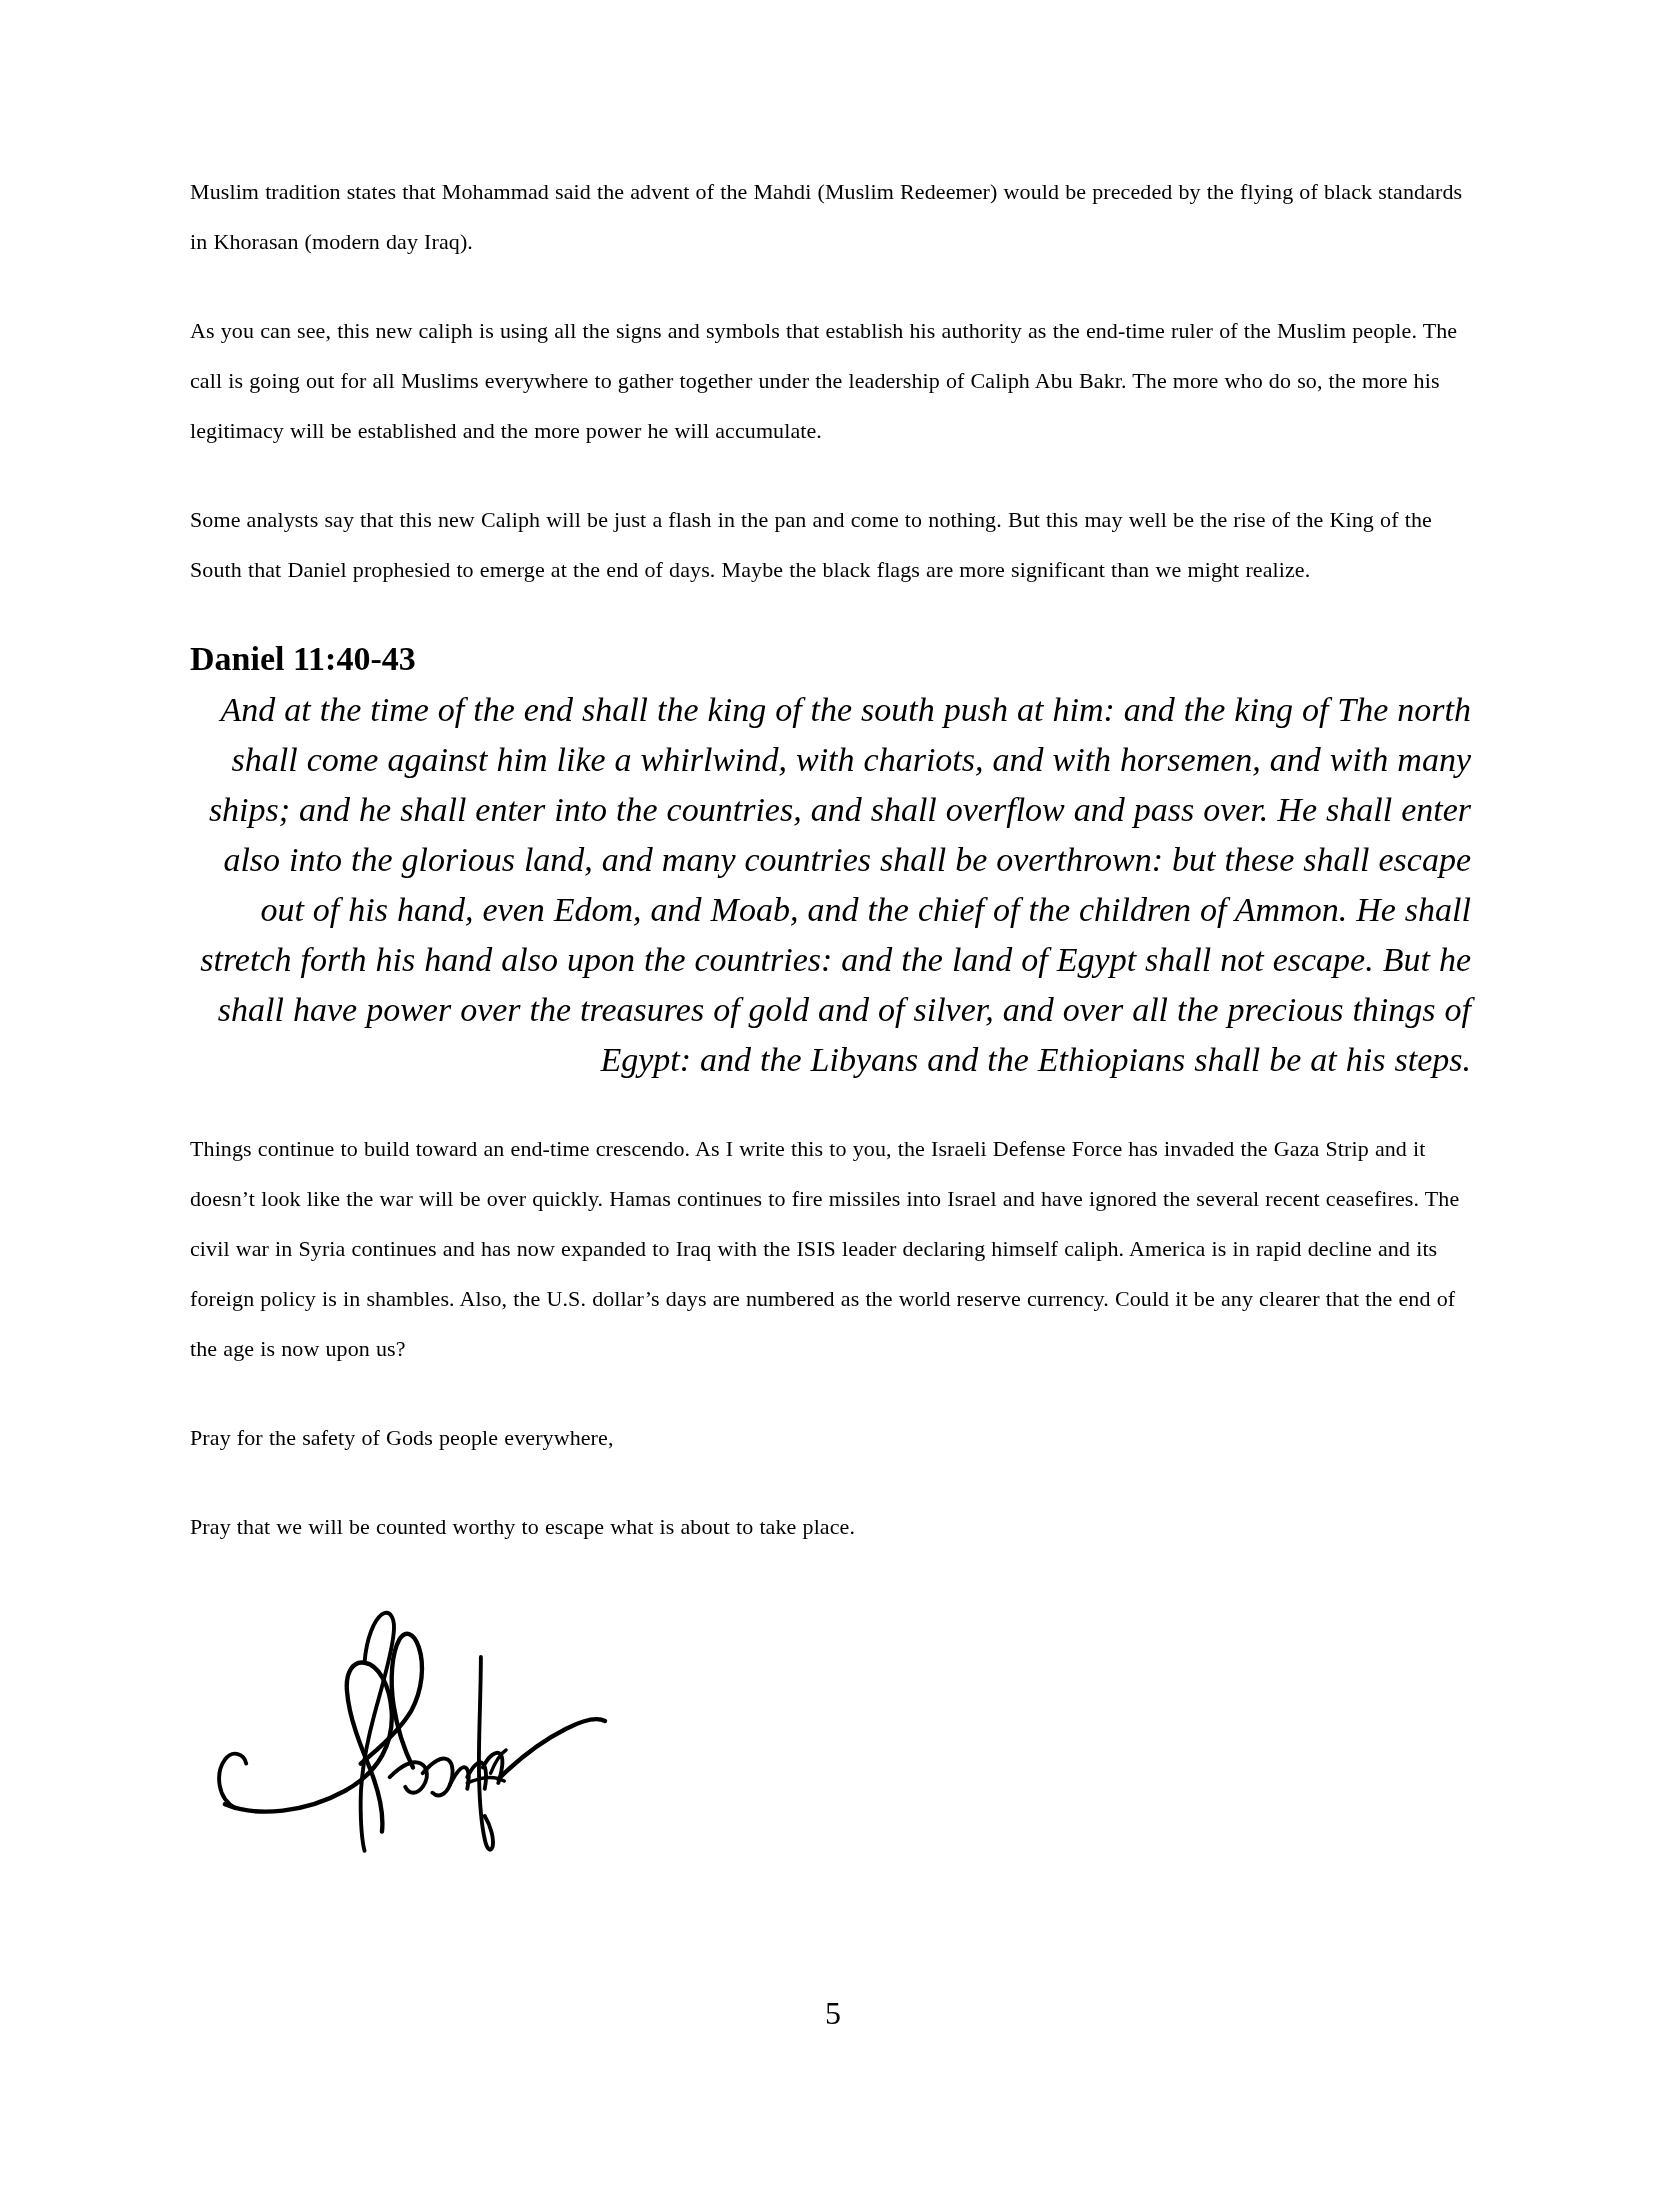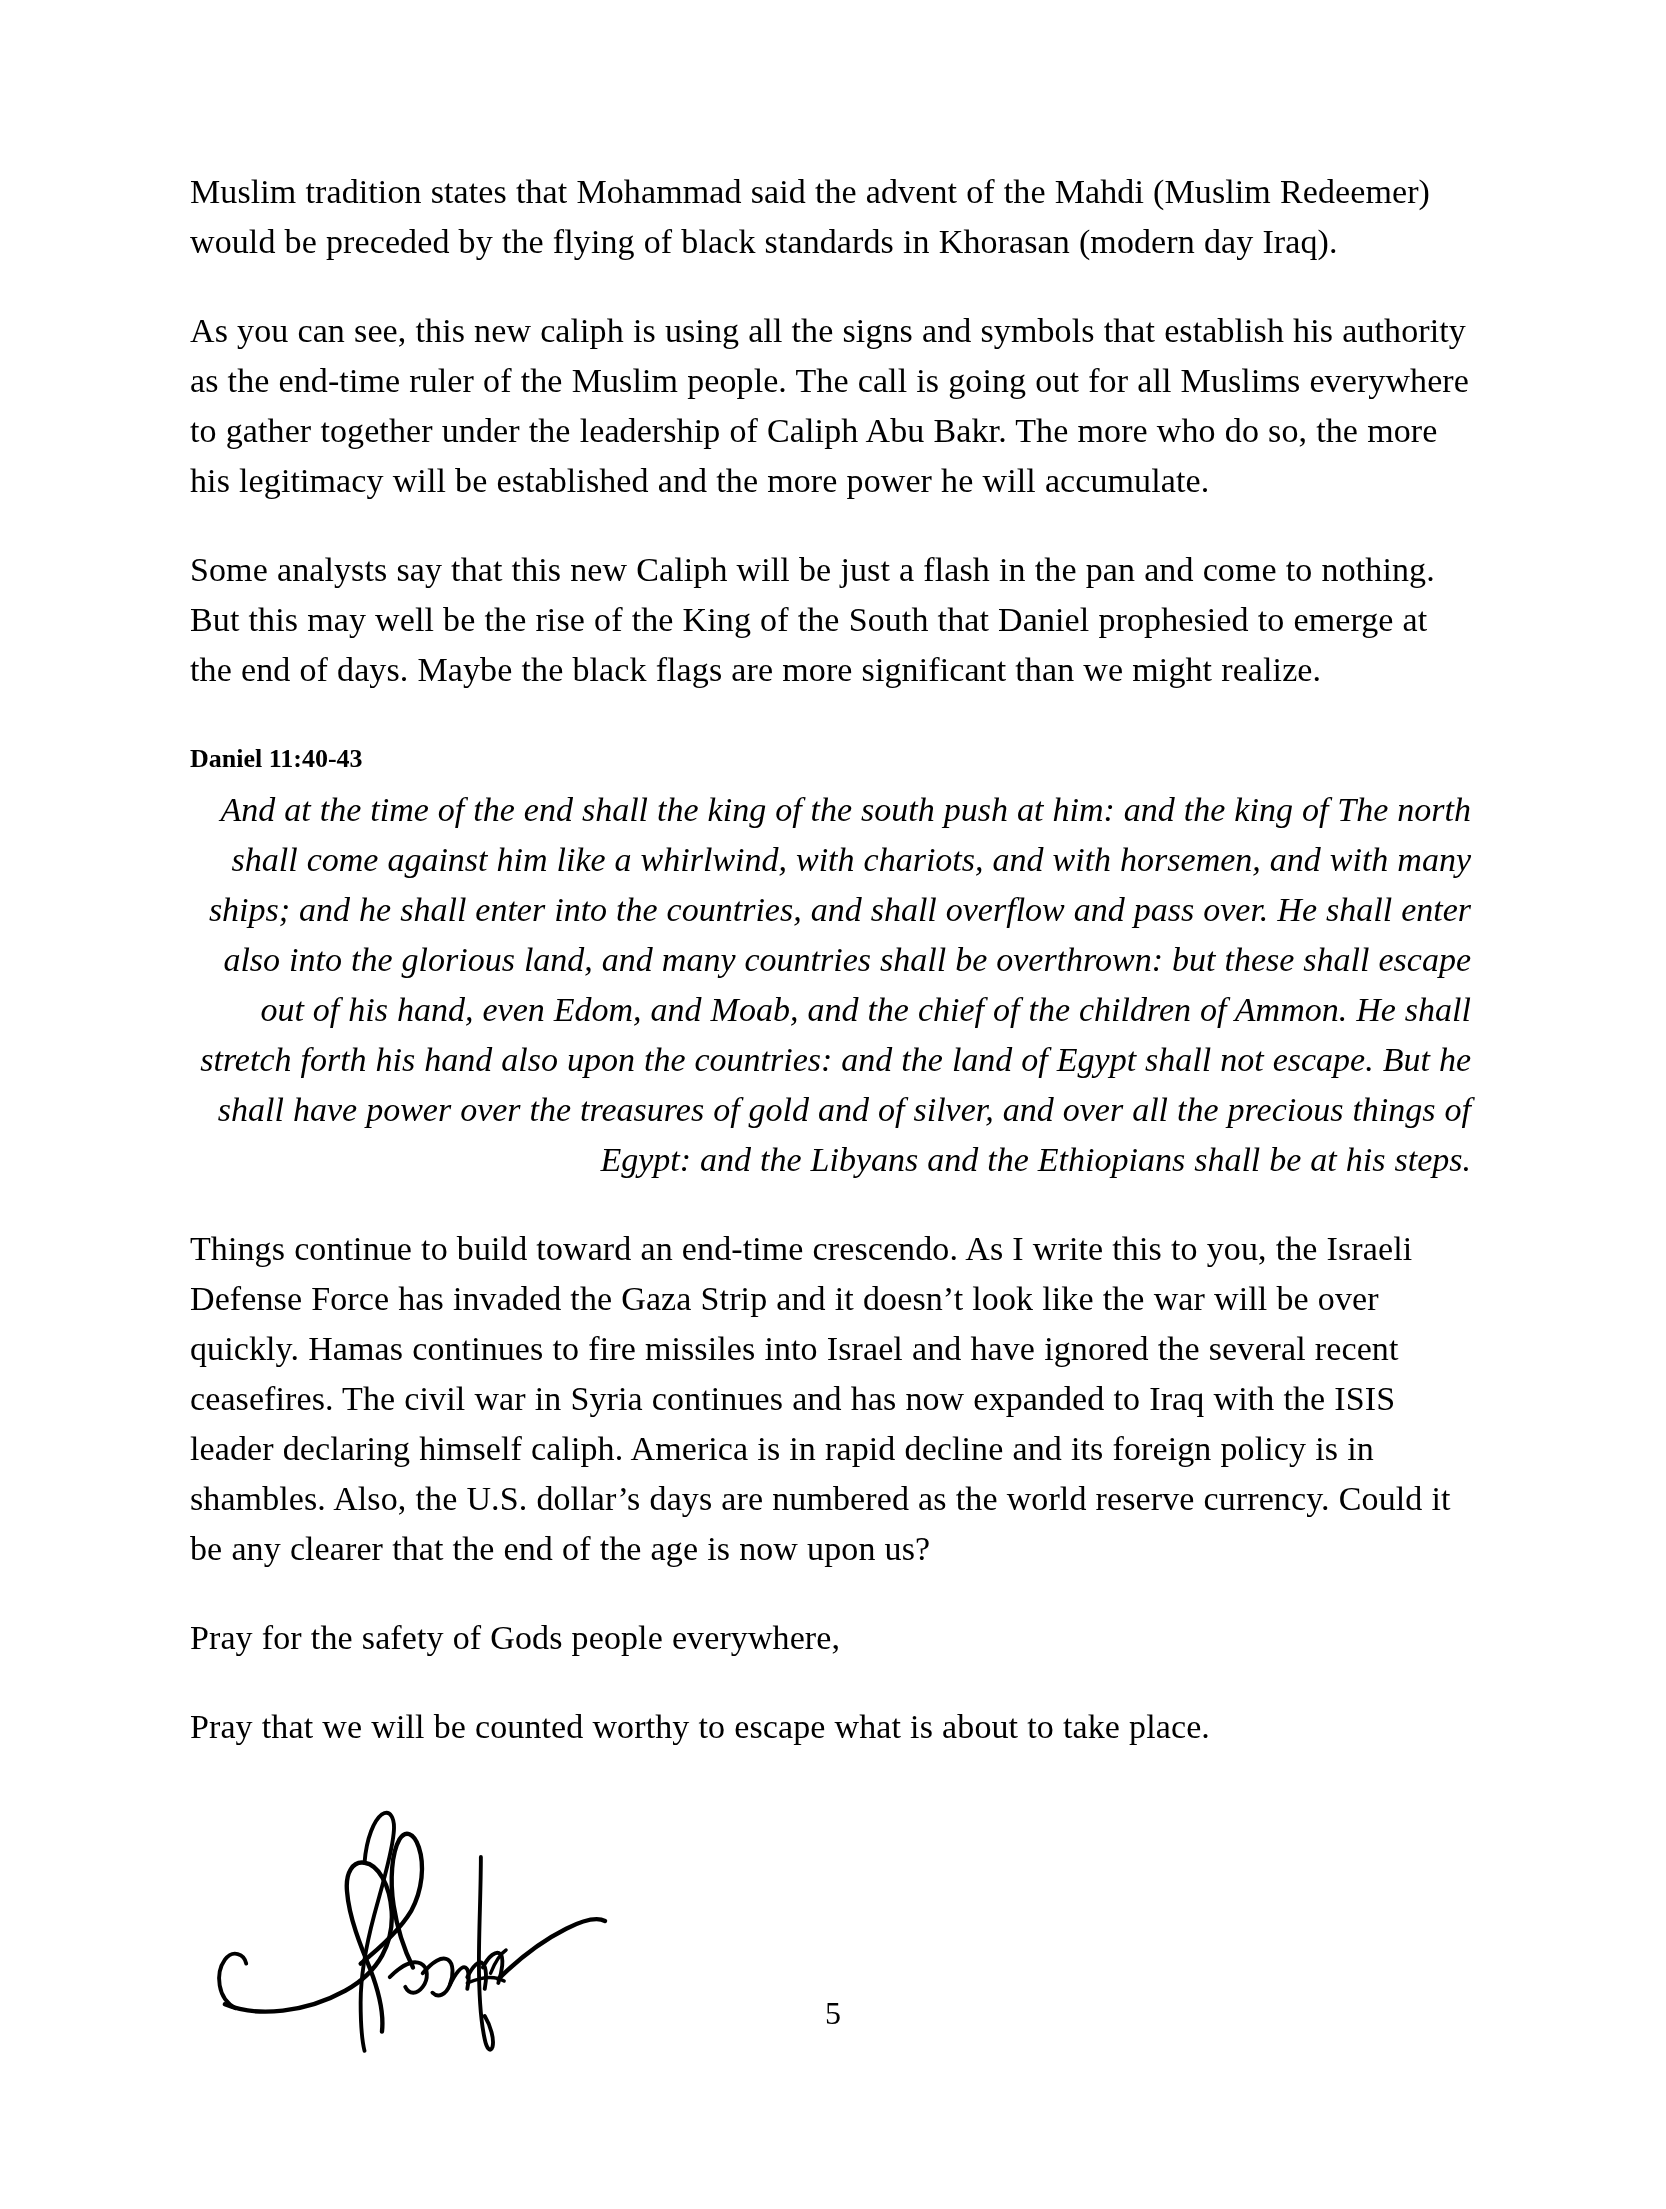--- a/index.html
+++ b/index.html
@@ -21,32 +21,32 @@
     overflow: hidden;
   }
   .content {
     position: absolute;
     left: 190px;
     top: 167px;
     width: 1281px;
   }
   p.body-par {
     margin: 0 0 39px 0;
-    font-size: 34px;
+    font-size: 22px;
     line-height: 50px;
     text-align: left;
     letter-spacing: 0.1px;
     word-spacing: 0.5px;
   }
   p.body-par:last-child {
     margin-bottom: 0;
   }
   .scripture-heading {
     margin: 0 0 1.9px 0;
-    font-size: 26px;
+    font-size: 34px;
     line-height: 49px;
     font-weight: bold;
   }
   .scripture-body {
     margin: 0 0 39px 0;
     font-size: 34px;
     line-height: 50px;
     font-style: italic;
     text-align: right;
     word-spacing: 0.5px;

